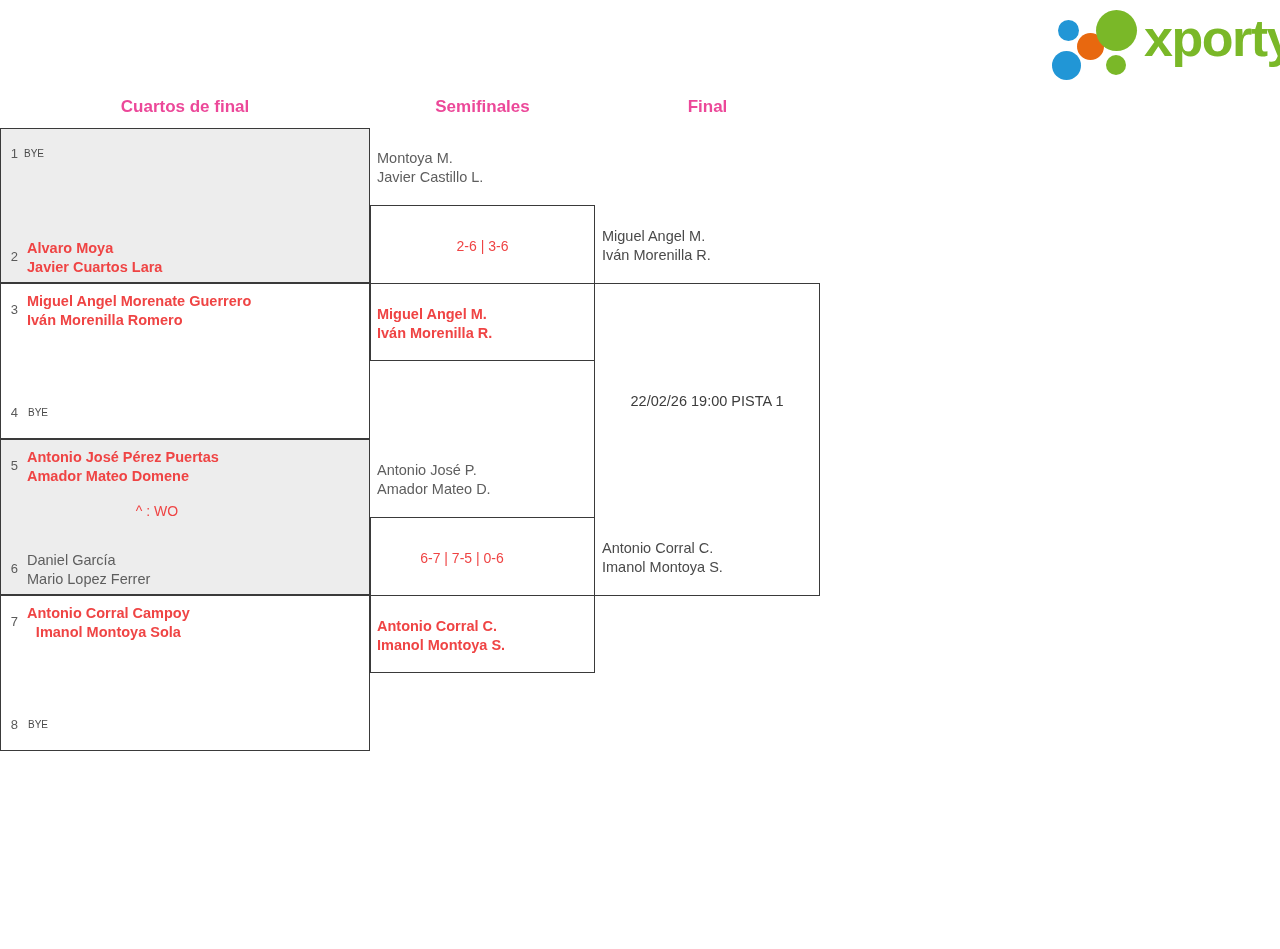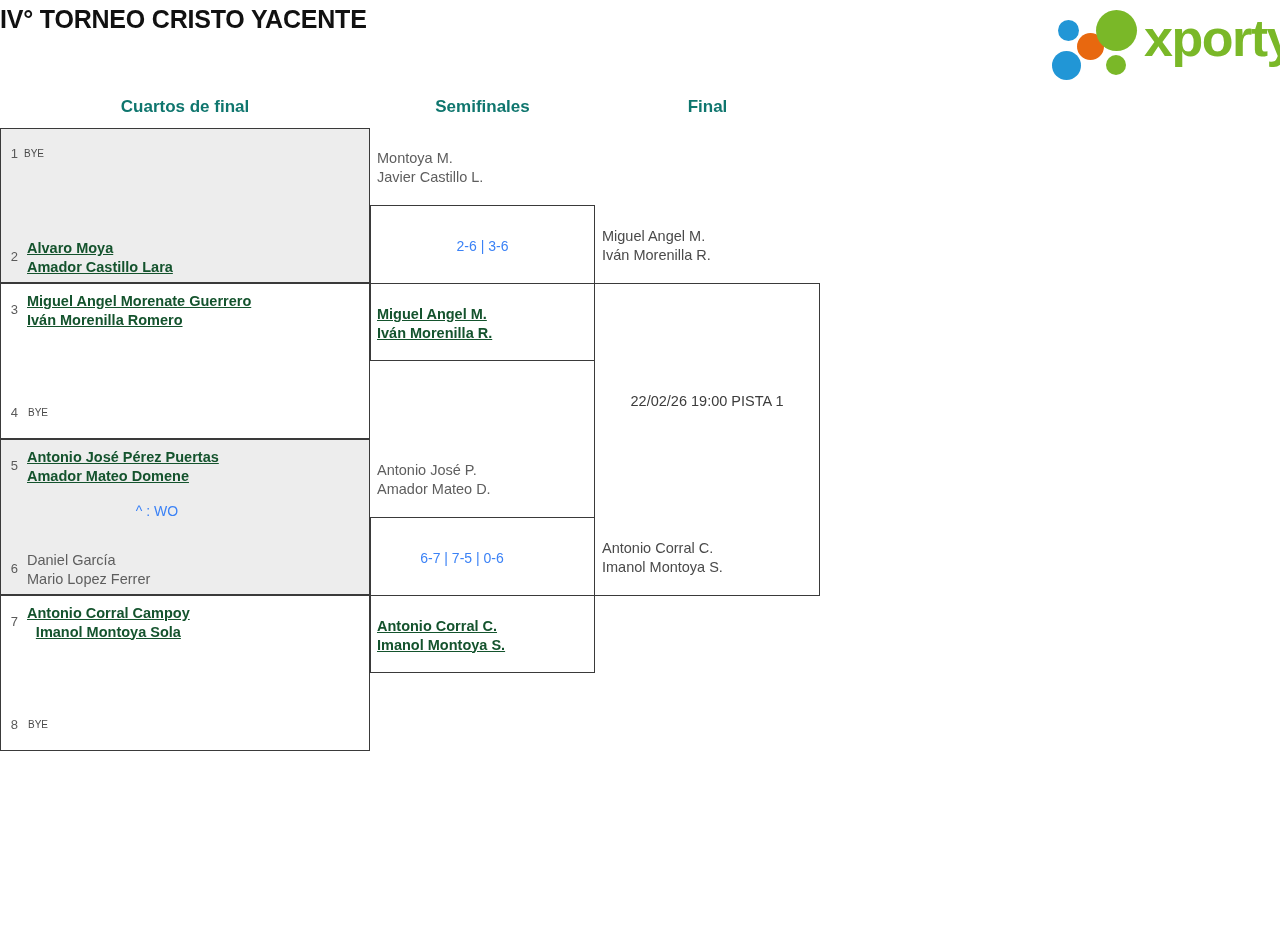--- a/index.html
+++ b/index.html
@@ -55,21 +55,21 @@
     color: #7ab828;
     letter-spacing: -1.5px;
     line-height: 60px;
   }
 
   
   .round-header {
     position: absolute;
     font-size: 17px;
     font-weight: bold;
-    color: #0f766e;
+    color: #ec4899;
     text-align: center;
     top: 97px;
     white-space: nowrap;
   }
   #round-header-0 { left: 0px;   width: 370px; }
   #round-header-1 { left: 370px; width: 225px; }
   #round-header-2 { left: 595px; width: 225px; }
 
   
   .box {
@@ -92,54 +92,53 @@
     text-align: right;
     width: 18px;
   }
 
   .player-pair {
     position: absolute;
     font-size: 14.5px;
     line-height: 18.5px;
     white-space: nowrap;
   }
-  .player-pair.winner { font-weight: bold; color: #14532d; text-decoration: underline; }
+  .player-pair.winner { font-weight: bold; color: #ef4444; }
   .player-pair.loser  { font-weight: normal; color: #5e5e5e; }
   .player-pair.neutral{ font-weight: normal; color: #4a4a4a; }
   .player-pair .n2 { display: block; }
 
   .bye {
     position: absolute;
     font-size: 10px;
     color: #4a4a4a;
     line-height: 18.5px;
   }
 
   .score {
     position: absolute;
     font-size: 14px;
-    color: #3b82f6;
+    color: #ef4444;
     text-align: center;
     white-space: nowrap;
   }
   .schedule {
     position: absolute;
     font-size: 14.5px;
     color: #3c3c3c;
     text-align: center;
     white-space: nowrap;
   }
 </style>
 </head>
 <body>
 
 <div id="header">
 
   <div id="title-block">
-    <div class="title-line">IV° TORNEO CRISTO YACENTE</div>
   </div>
 
   <div id="logo">
     <span class="dot" id="dot-blue-top"></span>
     <span class="dot" id="dot-orange"></span>
     <span class="dot" id="dot-blue-bot"></span>
     <span class="dot" id="dot-green-big"></span>
     <span class="dot" id="dot-green-sm"></span>
     <span id="logo-word">xporty</span>
   </div>
@@ -149,21 +148,21 @@
 <div class="round-header" id="round-header-0">Cuartos de final</div>
 <div class="round-header" id="round-header-1">Semifinales</div>
 <div class="round-header" id="round-header-2">Final</div>
 
 <div class="box shaded" style="left:0px; top:128px; width:370px; height:155px;"></div>
 <div class="seed" style="left:0px; top:146px;">1</div>
 <div class="bye" style="left:24px; top:145px;">BYE</div>
 <div class="seed" style="left:0px; top:249px;">2</div>
 <div class="player-pair winner" style="left:27px; top:239px;">
   <span class="n1">Alvaro Moya</span>
-  <span class="n2">Amador Castillo Lara</span>
+  <span class="n2">Javier Cuartos Lara</span>
 </div>
 
 <div class="box plain" style="left:0px; top:283px; width:370px; height:156px;"></div>
 <div class="seed" style="left:0px; top:302px;">3</div>
 <div class="player-pair winner" style="left:27px; top:292px;">
   <span class="n1">Miguel Angel Morenate Guerrero</span>
   <span class="n2">Iván Morenilla Romero</span>
 </div>
 <div class="seed" style="left:0px; top:405px;">4</div>
 <div class="bye" style="left:28px; top:404px;">BYE</div>

